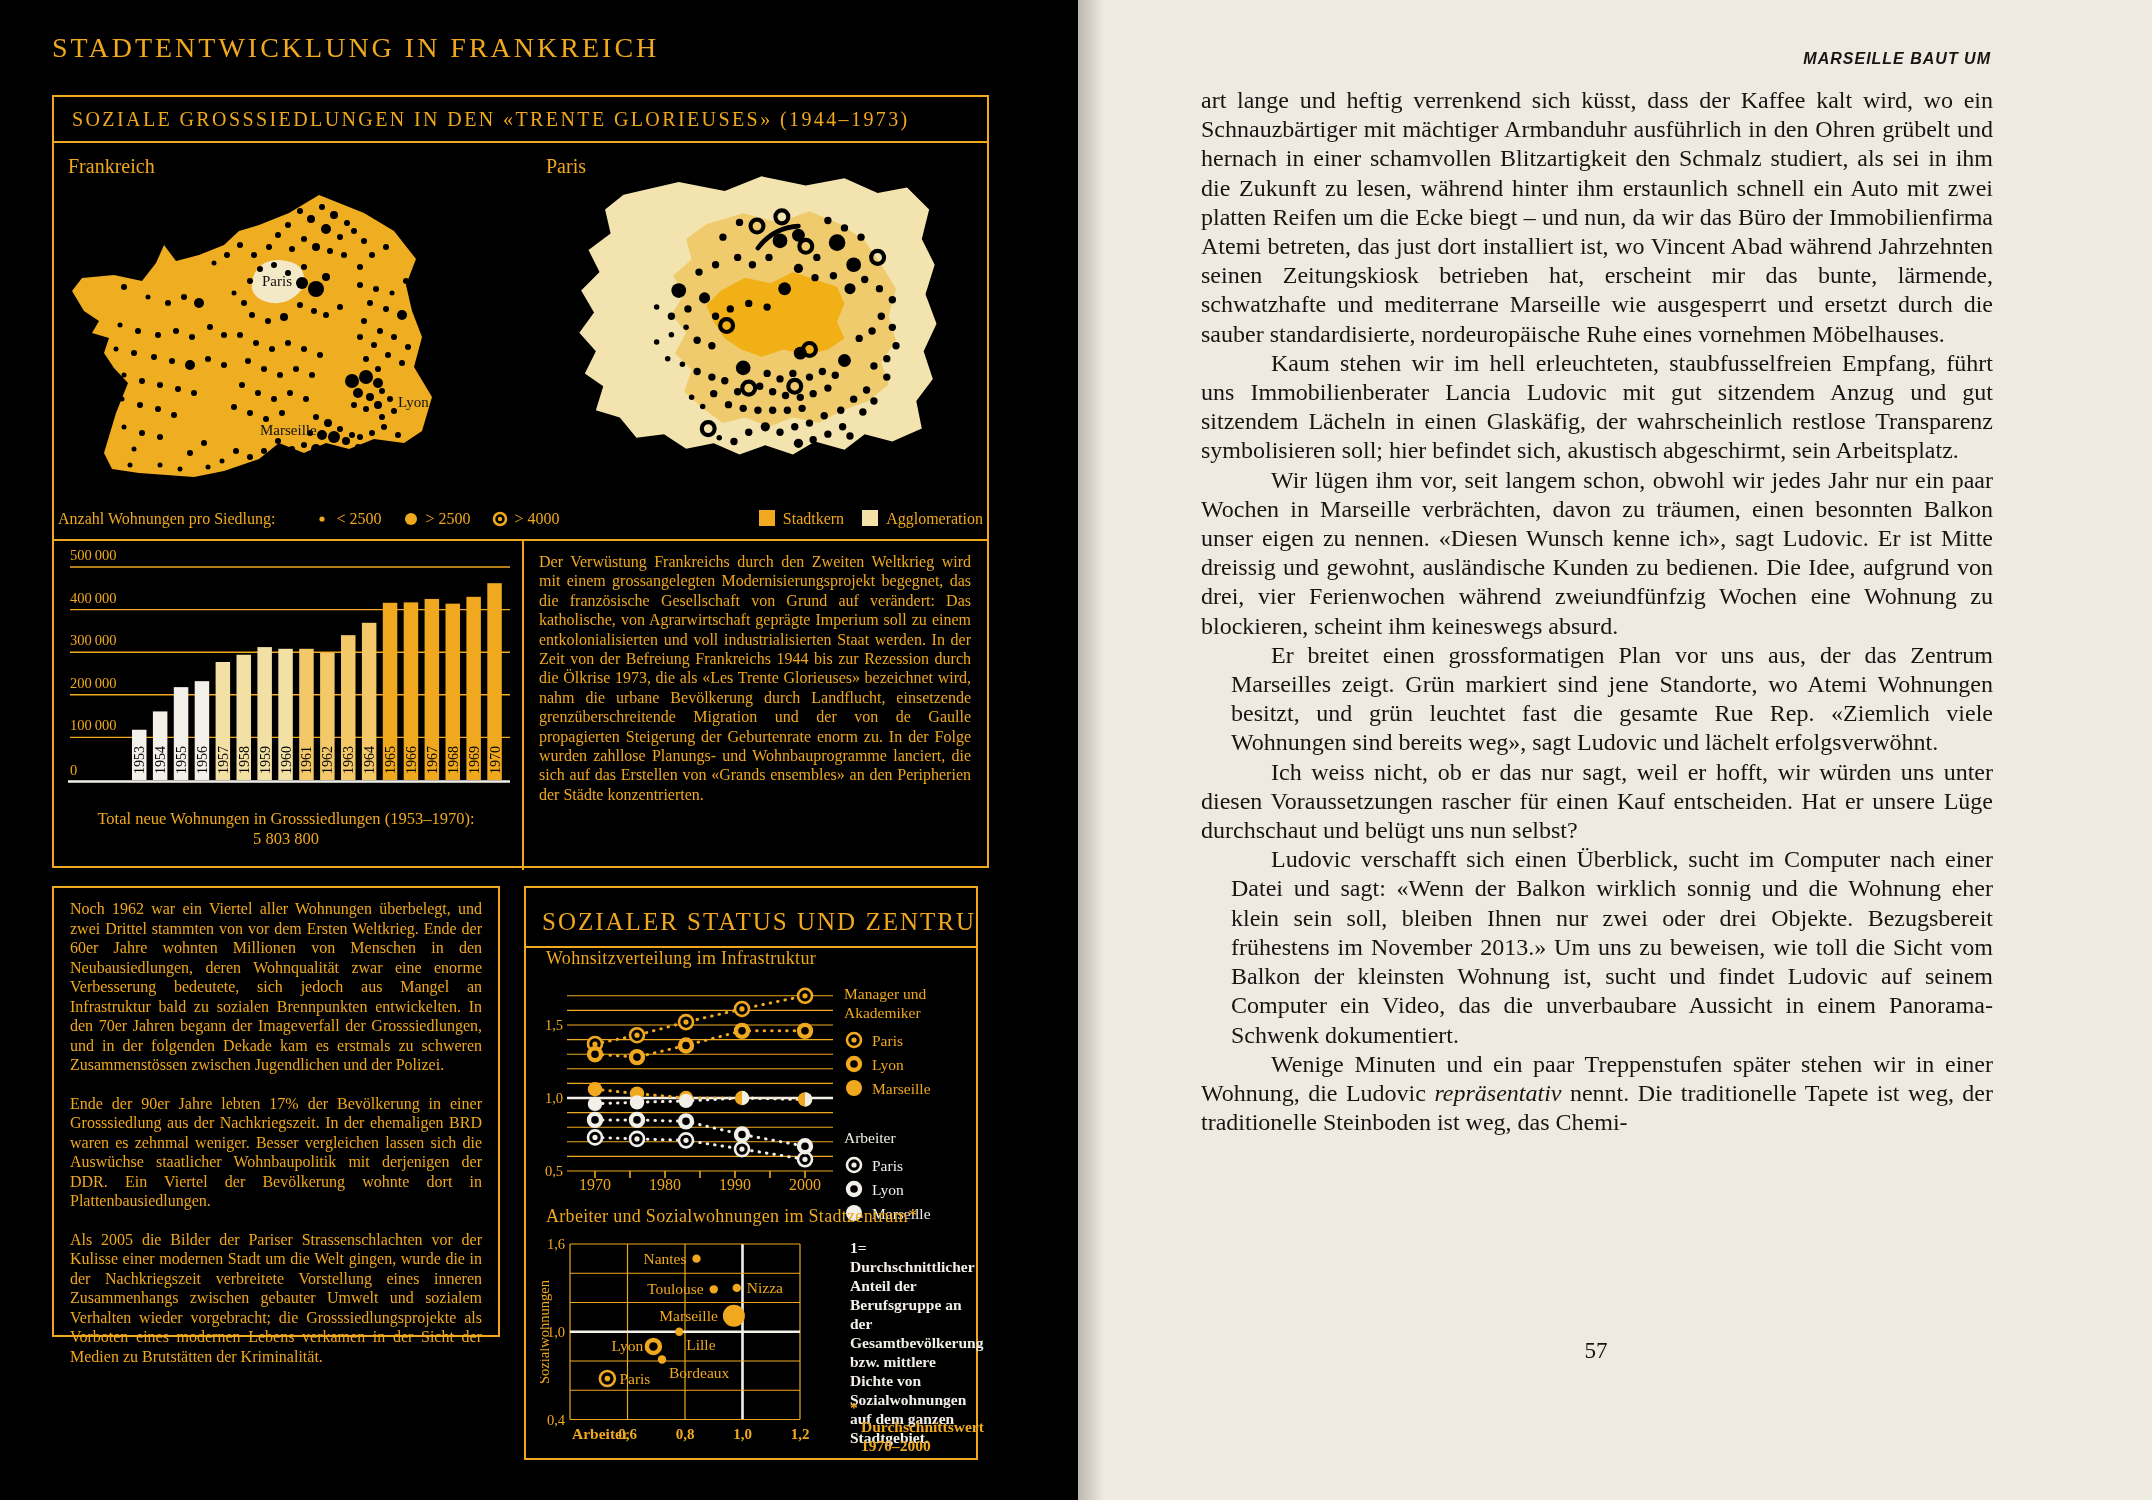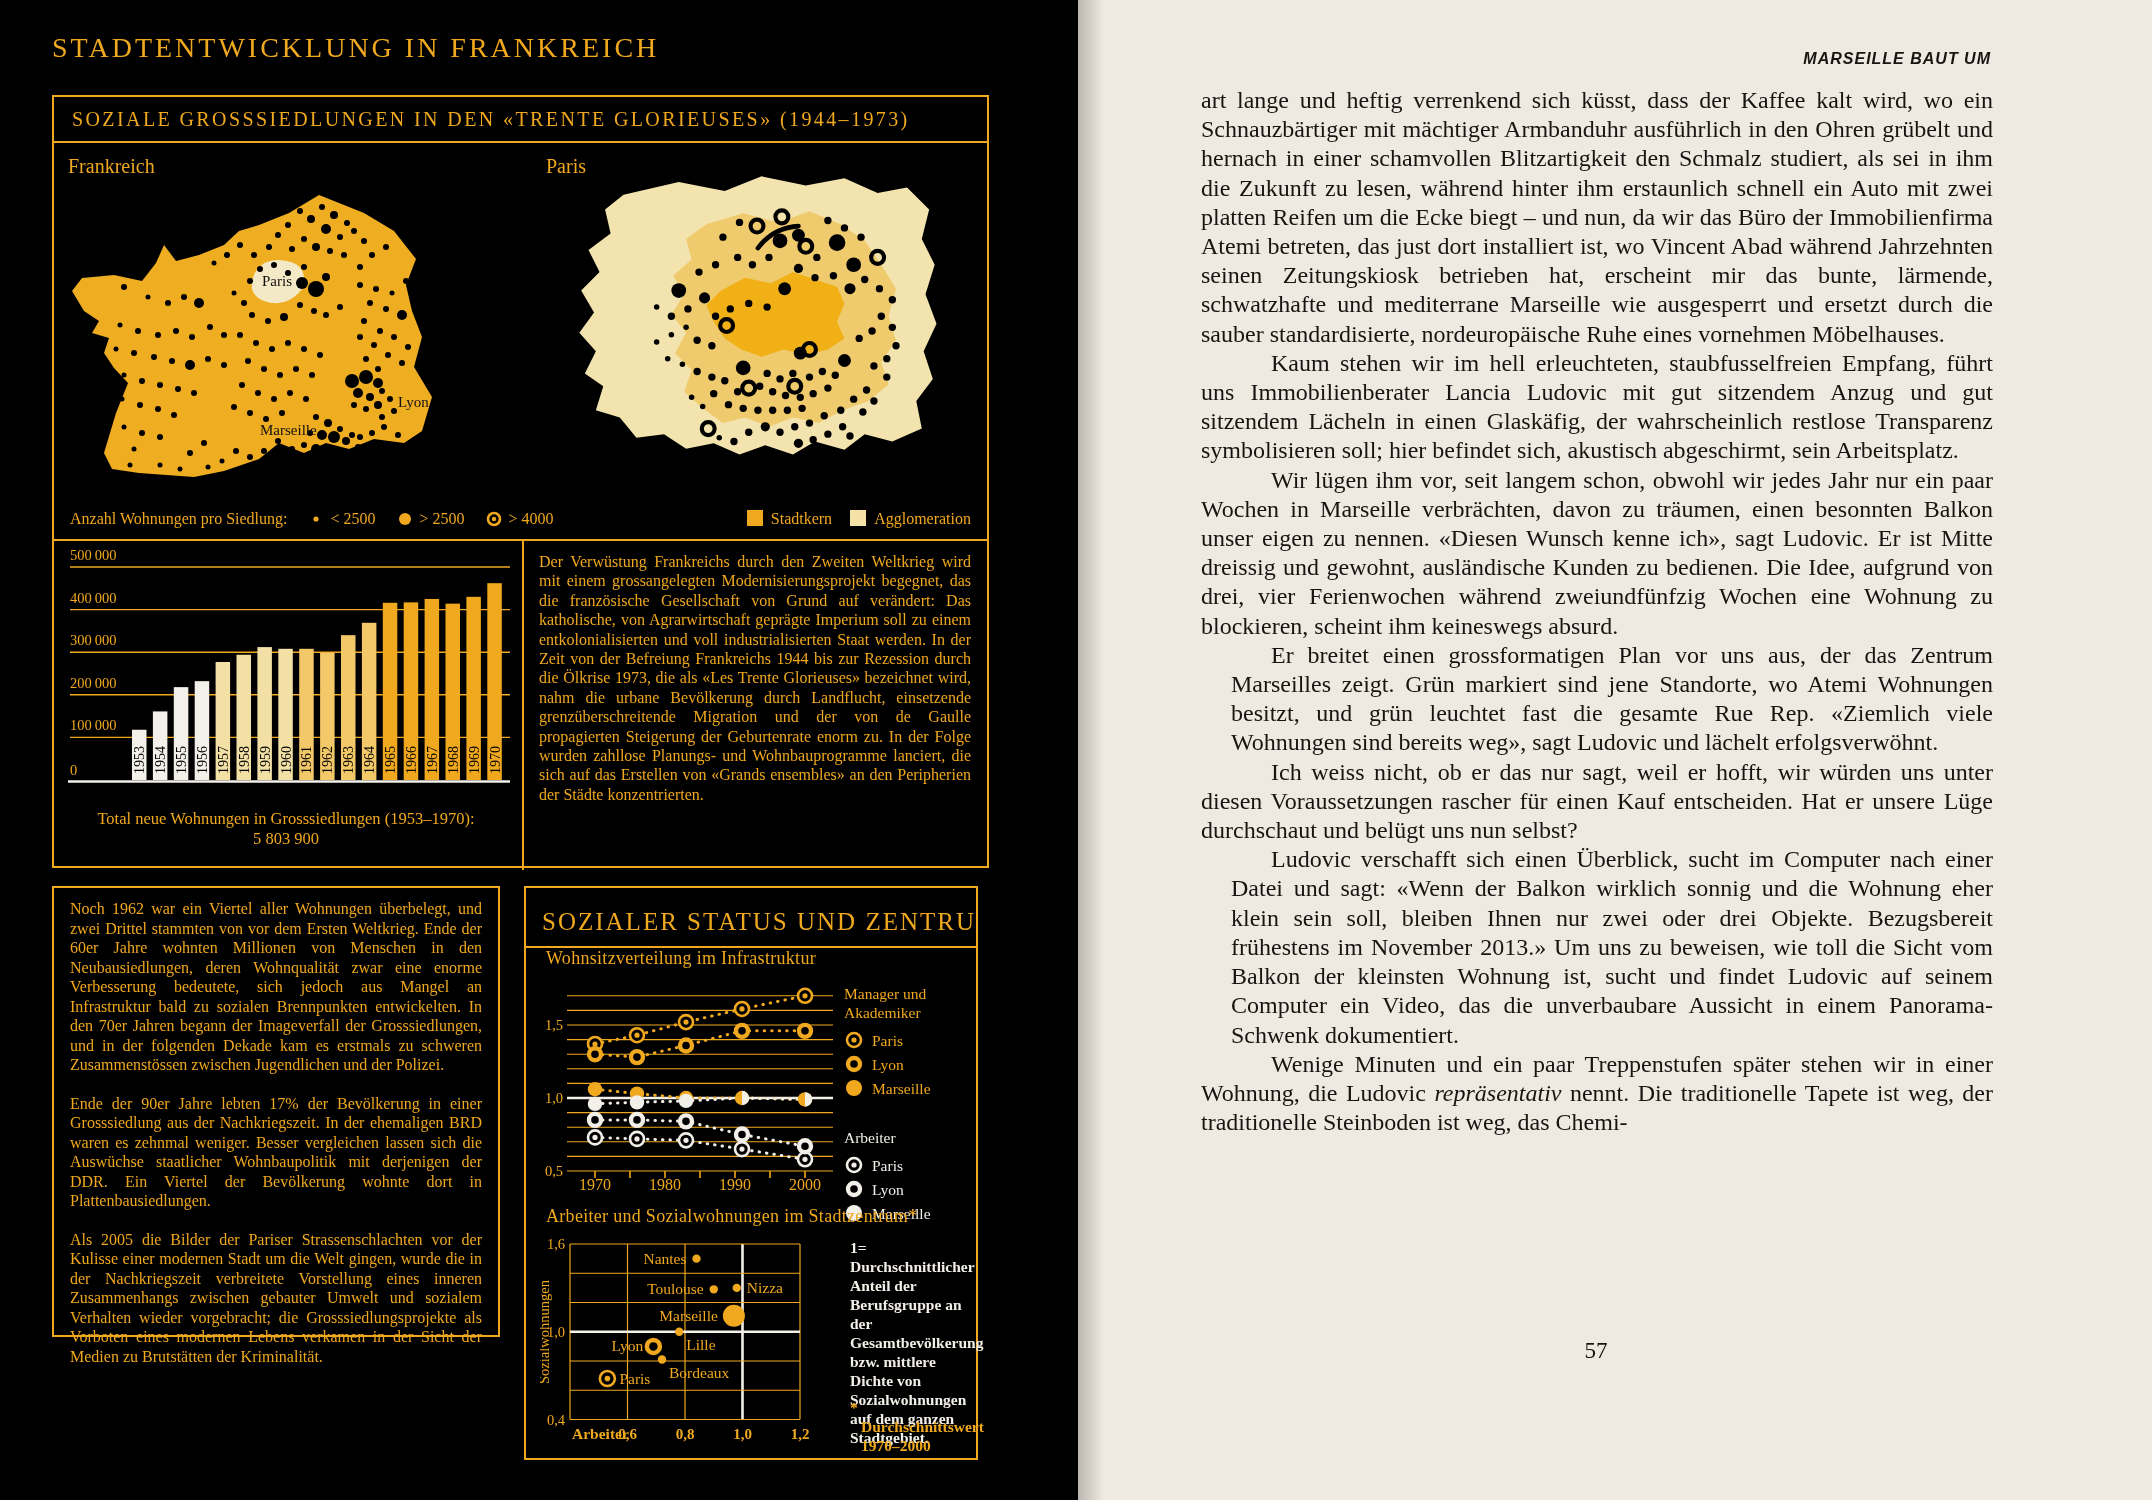--- a/index.html
+++ b/index.html
@@ -23,21 +23,21 @@
     font-size:20px;letter-spacing:2.4px;white-space:nowrap;overflow:hidden;}
   .box1{left:52px;top:95px;width:937px;height:773px;}
   .maps{position:relative;height:356px;}
   .map-label{position:absolute;font-size:20px;color:var(--gold);}
   .map-label.fr{left:14px;top:12px;}
   .map-label.pa{left:492px;top:12px;}
   .maps svg{position:absolute;}
   #france-map{left:10px;top:42px;}
   #paris-map{left:498px;top:26px;}
   .legend-row{position:relative;height:40px;display:flex;align-items:center;
-    padding:0 16px;font-size:16px;gap:8px;}
+    padding:0 4px;font-size:16px;gap:26px;}
   .legend-size{display:flex;align-items:center;gap:9px;}
   .legend-size .item{display:flex;align-items:center;gap:7px;margin-left:12px;text-align:center;}
   .legend-area{margin-left:auto;display:flex;align-items:center;gap:18px;}
   .legend-area .item{display:flex;align-items:flex-start;gap:8px;}
   .sq{width:16px;height:16px;display:inline-block;}
   .hr-div{border-top:2.5px solid var(--gold);}
   .lower{display:flex;height:329px;}
   .chart-col{width:470px;border-right:2.5px solid var(--gold);position:relative;}
   #bar-chart{position:absolute;left:10px;top:6px;}
   .bar-caption{position:absolute;left:0;right:4px;top:268px;text-align:center;
@@ -442,21 +442,21 @@
               <rect x="381.5" y="56.635999999999996" width="14.5" height="176.364" fill="#F0A81E"></rect>
               <text x="389.25" y="227" font-size="14" fill="#000" text-anchor="start" dominant-baseline="central" transform="rotate(-90 389.25 227)">1968</text>
               <rect x="402.4" y="49.81999999999999" width="14.5" height="183.18" fill="#F0A81E"></rect>
               <text x="410.15" y="227" font-size="14" fill="#000" text-anchor="start" dominant-baseline="central" transform="rotate(-90 410.15 227)">1969</text>
               <rect x="423.29999999999995" y="36.18799999999999" width="14.5" height="196.812" fill="#F0A81E"></rect>
               <text x="431.04999999999995" y="227" font-size="14" fill="#000" text-anchor="start" dominant-baseline="central" transform="rotate(-90 431.04999999999995 227)">1970</text>
               <line x1="4" y1="234.5" x2="446" y2="234.5" stroke="#F2EFE8" stroke-width="2.5"></line>
             </svg>
           <div class="bar-caption">
             <span>Total neue Wohnungen in Grosssiedlungen (1953–1970):</span><br>
-            <span>5 803 900</span>
+            <span>5 803 800</span>
           </div>
         </div>
         <div class="text-col">Der Verwüstung Frankreichs durch den Zweiten Weltkrieg wird mit einem grossangelegten Modernisierungsprojekt begegnet, das die französische Gesellschaft von Grund auf verändert: Das katholische, von Agrarwirtschaft geprägte Imperium soll zu einem entkolonialisierten und voll industrialisierten Staat werden. In der Zeit von der Befreiung Frankreichs 1944 bis zur Rezession durch die Ölkrise 1973, die als «Les Trente Glorieuses» bezeichnet wird, nahm die urbane Bevölkerung durch Landflucht, einsetzende grenzüberschreitende Migration und der von de Gaulle propagierten Steigerung der Geburtenrate enorm zu. In der Folge wurden zahllose Planungs- und Wohnbauprogramme lanciert, die sich auf das Erstellen von «Grands ensembles» an den Peripherien der Städte konzentrierten.</div>
       </div>
     </section>
 
     <section class="box box2" id="box2">
         <p>Noch 1962 war ein Viertel aller Wohnungen überbelegt, und zwei Drittel stammten von vor dem Ersten Weltkrieg. Ende der 60er Jahre wohnten Millionen von Menschen in den Neubausiedlungen, deren Wohnqualität zwar eine enorme Verbesserung bedeutete, sich jedoch aus Mangel an Infrastruktur bald zu sozialen Brennpunkten entwickelten. In den 70er Jahren begann der Imageverfall der Grosssiedlungen, und in der folgenden Dekade kam es erstmals zu schweren Zusammenstössen zwischen Jugendlichen und der Polizei.</p>
         <p>Ende der 90er Jahre lebten 17% der Bevölkerung in einer Grosssiedlung aus der Nachkriegszeit. In der ehemaligen BRD waren es zehnmal weniger. Besser vergleichen lassen sich die Auswüchse staatlicher Wohnbaupolitik mit derjenigen der DDR. Ein Viertel der Bevölkerung wohnte dort in Plattenbausiedlungen.</p>
         <p>Als 2005 die Bilder der Pariser Strassenschlachten vor der Kulisse einer modernen Stadt um die Welt gingen, wurde die in der Nachkriegszeit verbreitete Vorstellung eines inneren Zusammenhangs zwischen gebauter Umwelt und sozialem Verhalten wieder vorgebracht; die Grosssiedlungsprojekte als Vorboten eines modernen Lebens verkamen in der Sicht der Medien zu Brutstätten der Kriminalität.</p>

